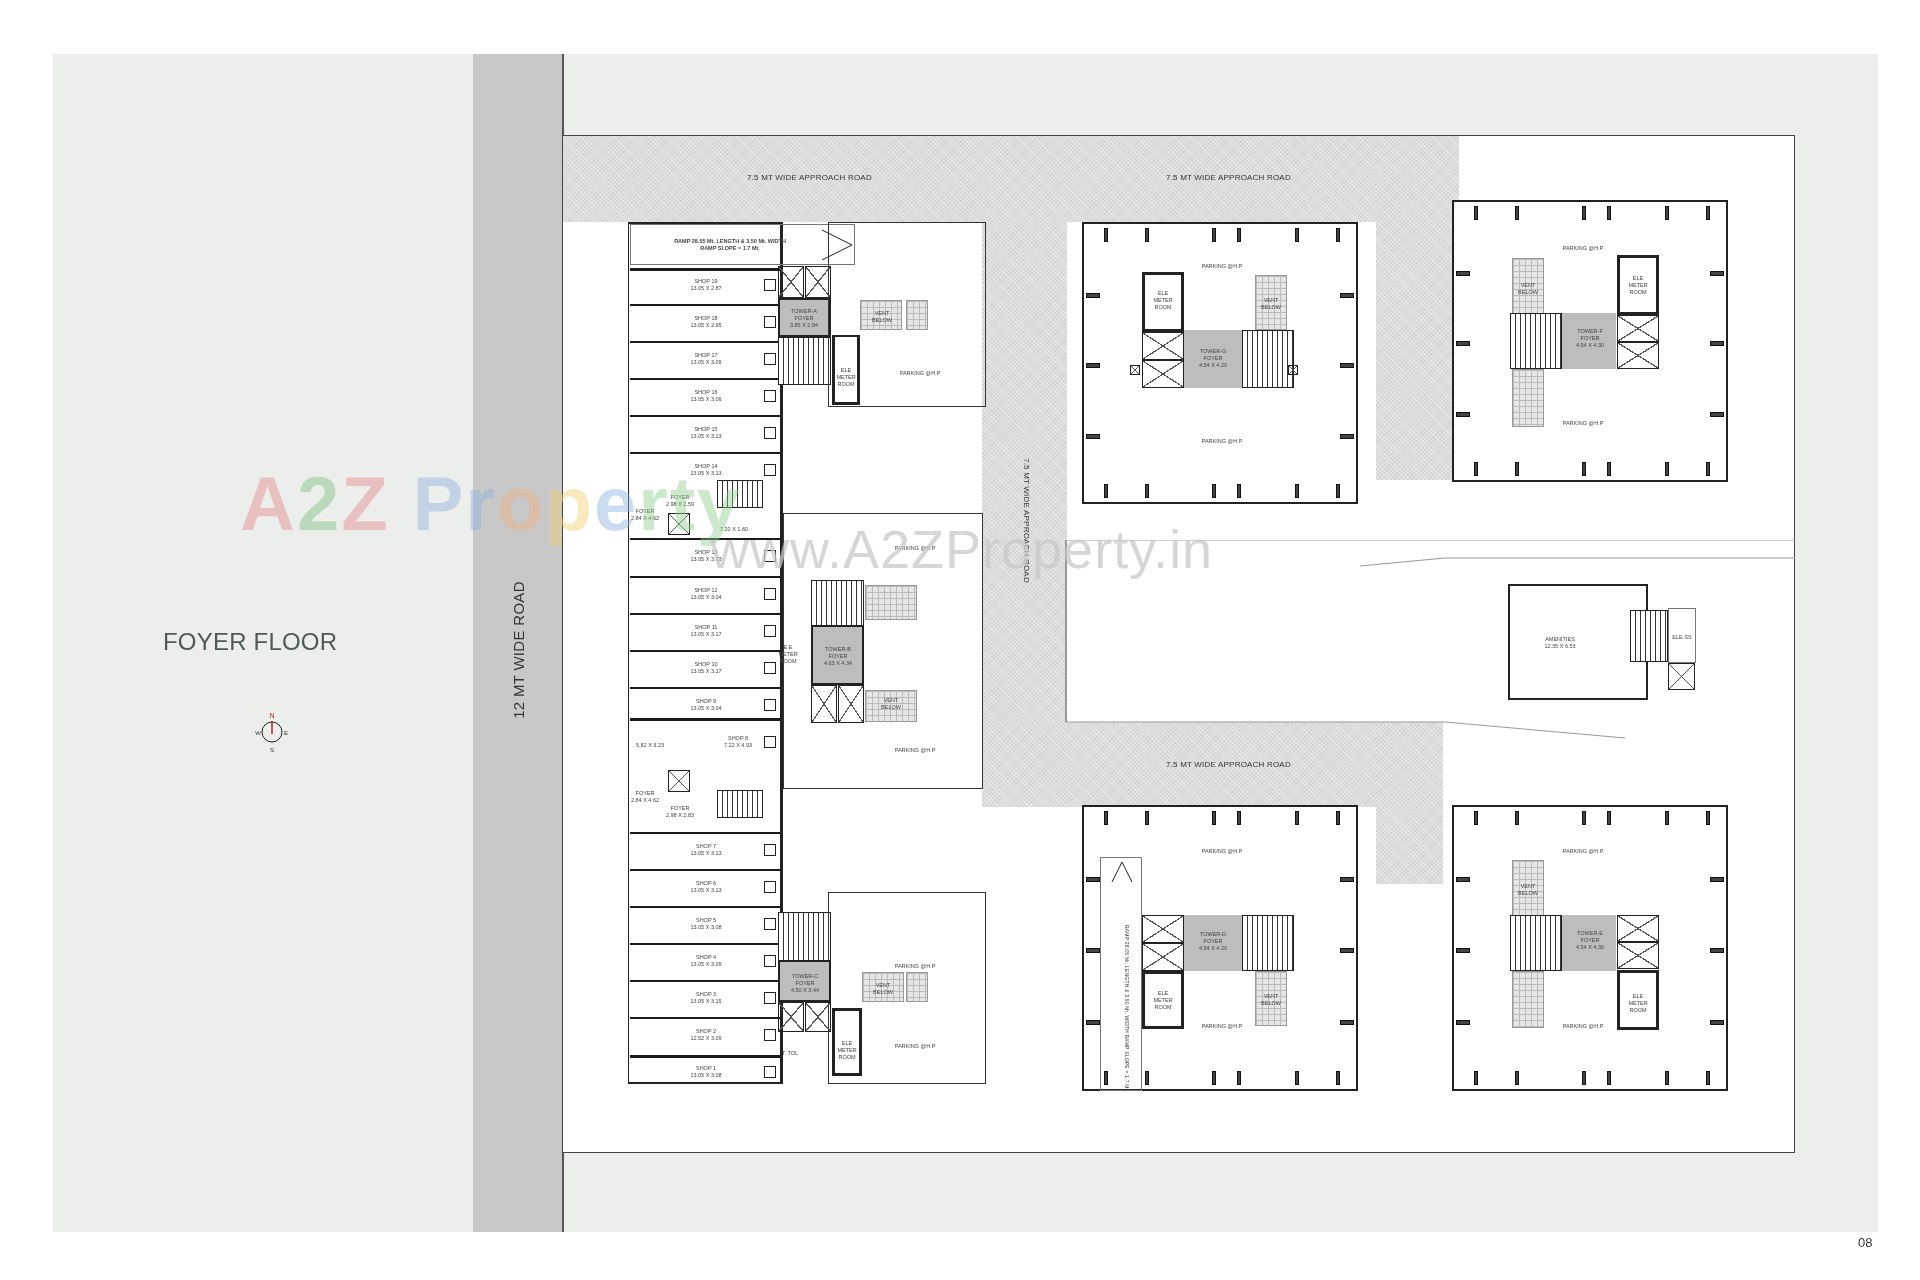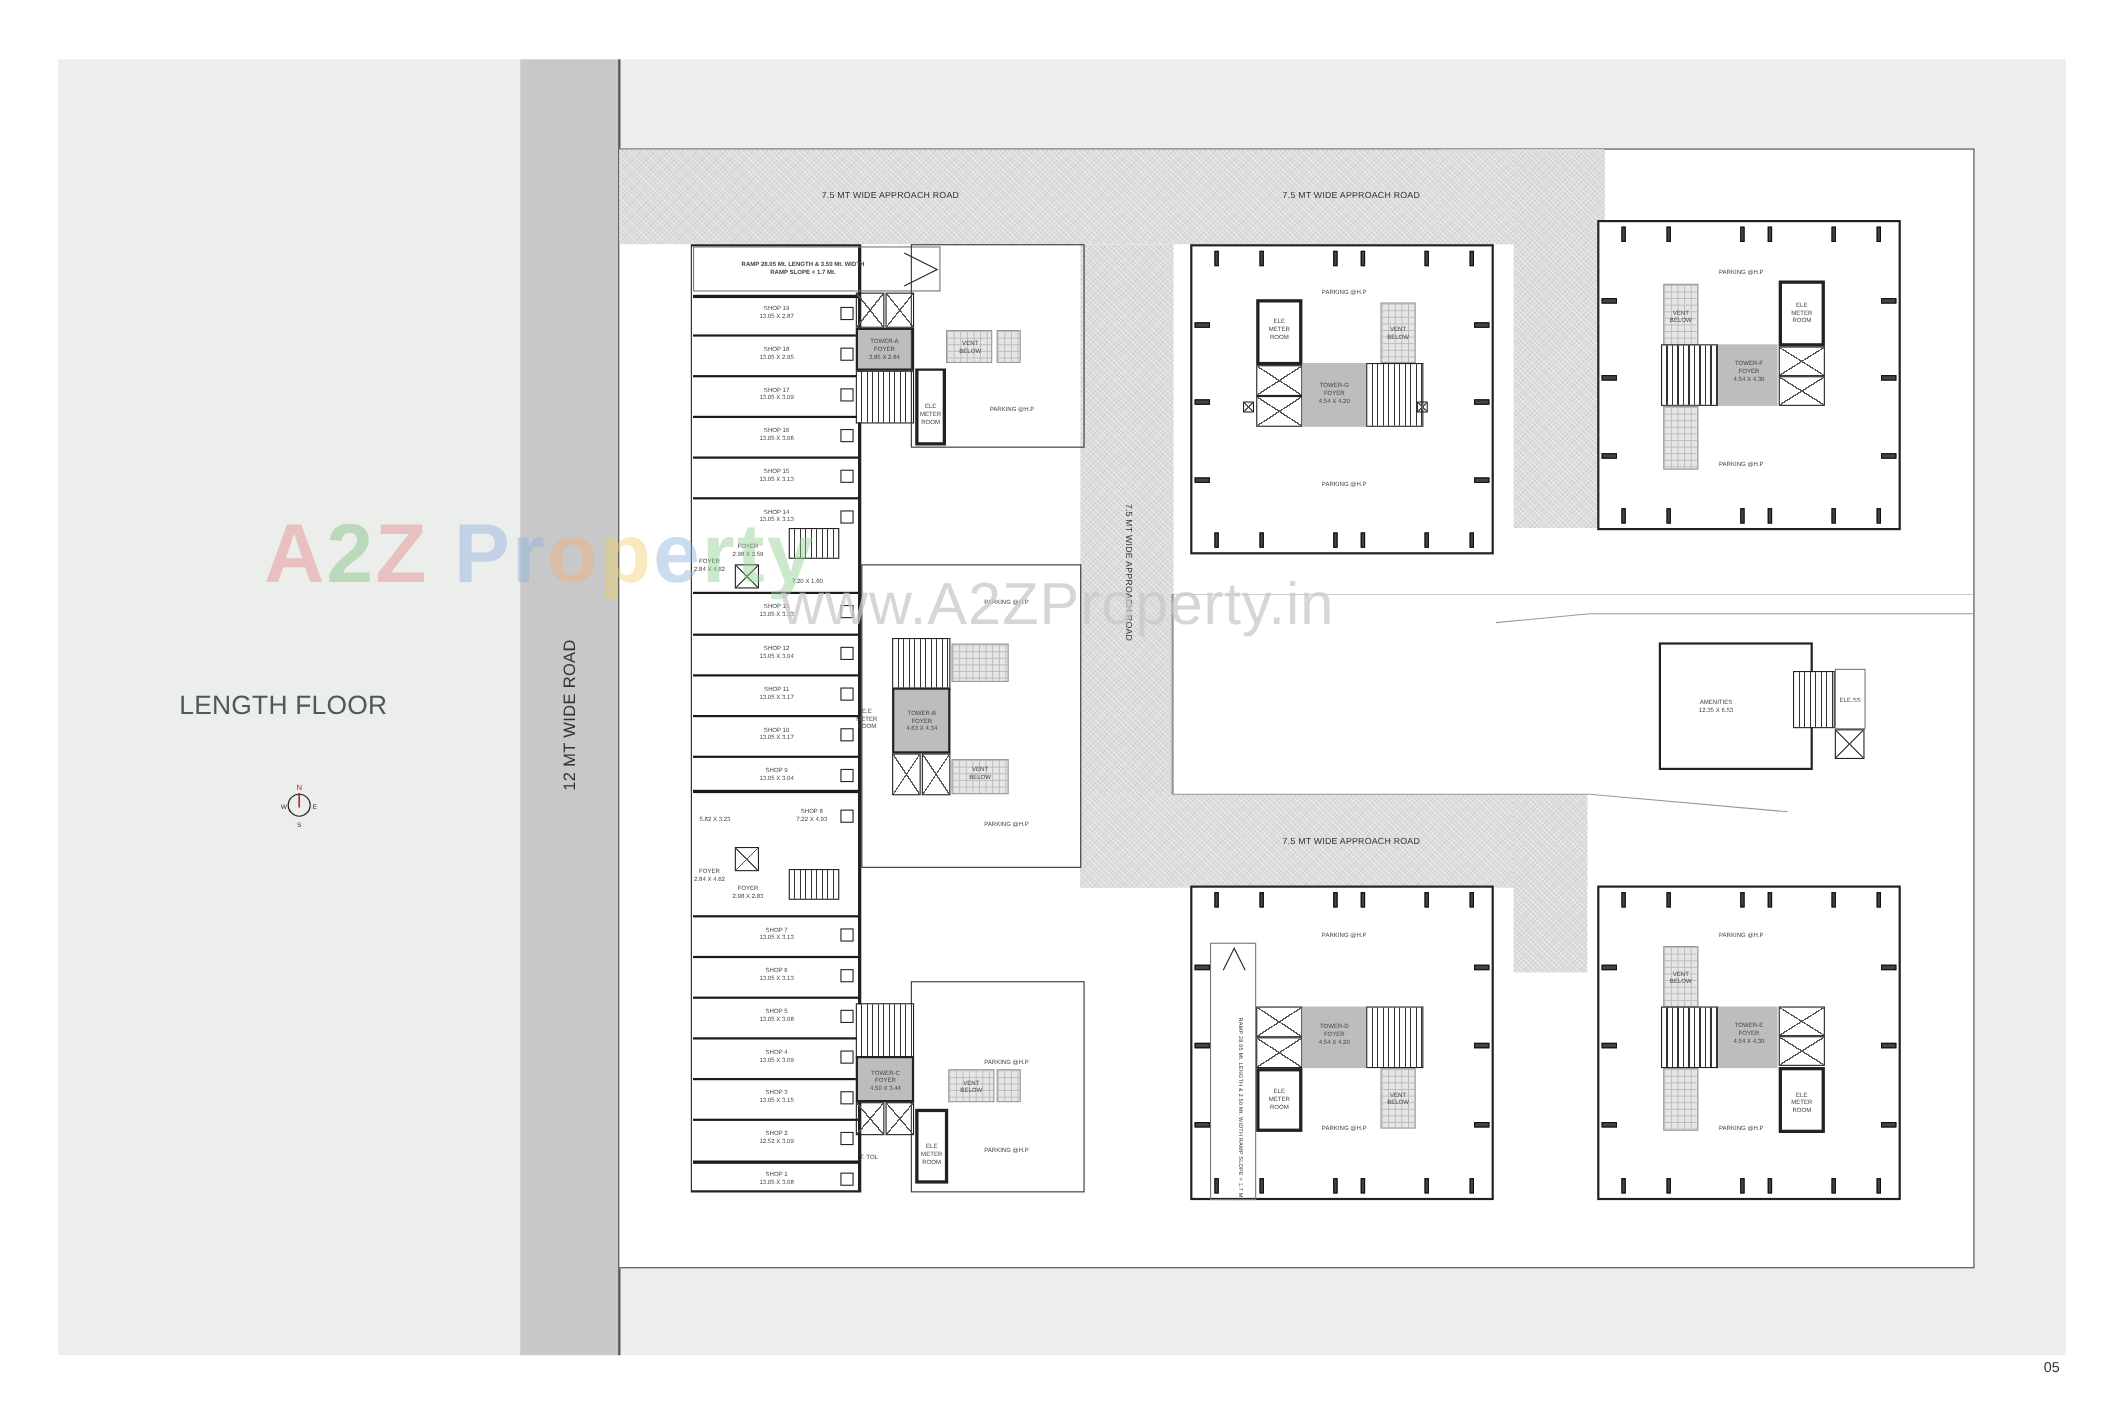--- a/index.html
+++ b/index.html
@@ -33,21 +33,21 @@
 </head>
 <body>
 
 <div class="abs page-bg"></div>
 
 <div class="abs road12"></div>
 <div class="abs road12-label">
     <span>12 MT WIDE ROAD</span>
   </div>
 
-<div class="abs title">LENGTH FLOOR</div>
+<div class="abs title">FOYER FLOOR</div>
 <div class="abs compass">
   <svg width="40" height="60" viewBox="0 0 40 60">
     <circle cx="20" cy="27" r="10" fill="none" stroke="#222" stroke-width="1"></circle>
     <line x1="20" y1="16" x2="20" y2="29" stroke="#c0202a" stroke-width="1.5"></line>
     <text x="20" y="13" font-size="7" text-anchor="middle" fill="#c0202a" font-family="Liberation Sans, sans-serif">N</text>
     <text x="6" y="30" font-size="6" text-anchor="middle" fill="#333" font-family="Liberation Sans, sans-serif">W</text>
     <text x="34" y="30" font-size="6" text-anchor="middle" fill="#333" font-family="Liberation Sans, sans-serif">E</text>
     <text x="20" y="47" font-size="6" text-anchor="middle" fill="#333" font-family="Liberation Sans, sans-serif">S</text>
   </svg>
 </div>
@@ -396,13 +396,13 @@
     <div class="col" style="left: 1710px; top: 876.5px; width: 14px; height: 5px;"></div>
     <div class="col" style="left: 1456px; top: 948px; width: 14px; height: 5px;"></div>
     <div class="col" style="left: 1710px; top: 948px; width: 14px; height: 5px;"></div>
     <div class="col" style="left: 1456px; top: 1019.5px; width: 14px; height: 5px;"></div>
     <div class="col" style="left: 1710px; top: 1019.5px; width: 14px; height: 5px;"></div>
   </div>
 
 <div class="abs watermark-logo" id="wm-logo"><span style="color: rgb(228, 138, 138);">A</span><span style="color: rgb(127, 191, 127);">2</span><span style="color: rgb(228, 138, 138);">Z</span><span style="color: rgb(255, 255, 255);">&nbsp;</span><span style="color: rgb(143, 178, 224);">P</span><span style="color: rgb(143, 178, 224);">r</span><span style="color: rgb(240, 176, 128);">o</span><span style="color: rgb(242, 208, 112);">p</span><span style="color: rgb(143, 178, 224);">e</span><span style="color: rgb(143, 207, 143);">r</span><span style="color: rgb(143, 207, 143);">t</span><span style="color: rgb(143, 207, 143);">y</span></div>
 <div class="abs watermark-url">www.A2ZProperty.in</div>
 
-<div class="abs page-num">05</div>
+<div class="abs page-num">08</div>
 
 </body></html>

